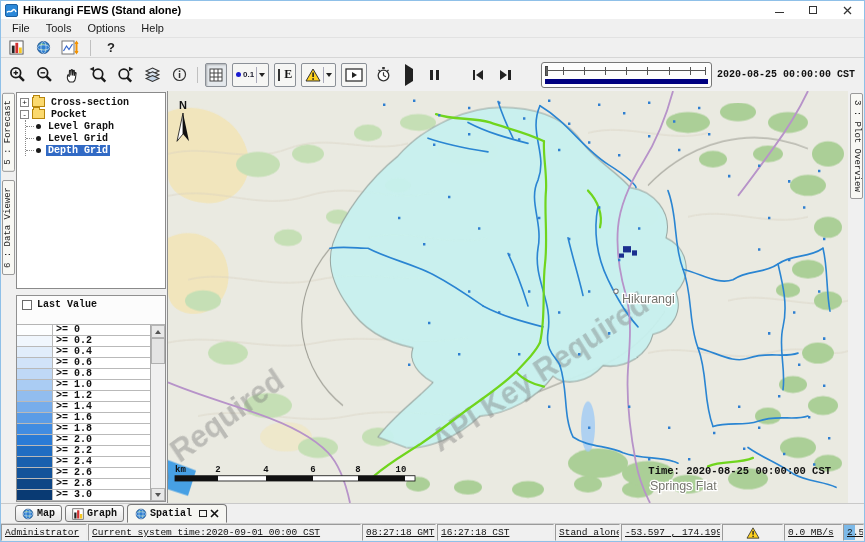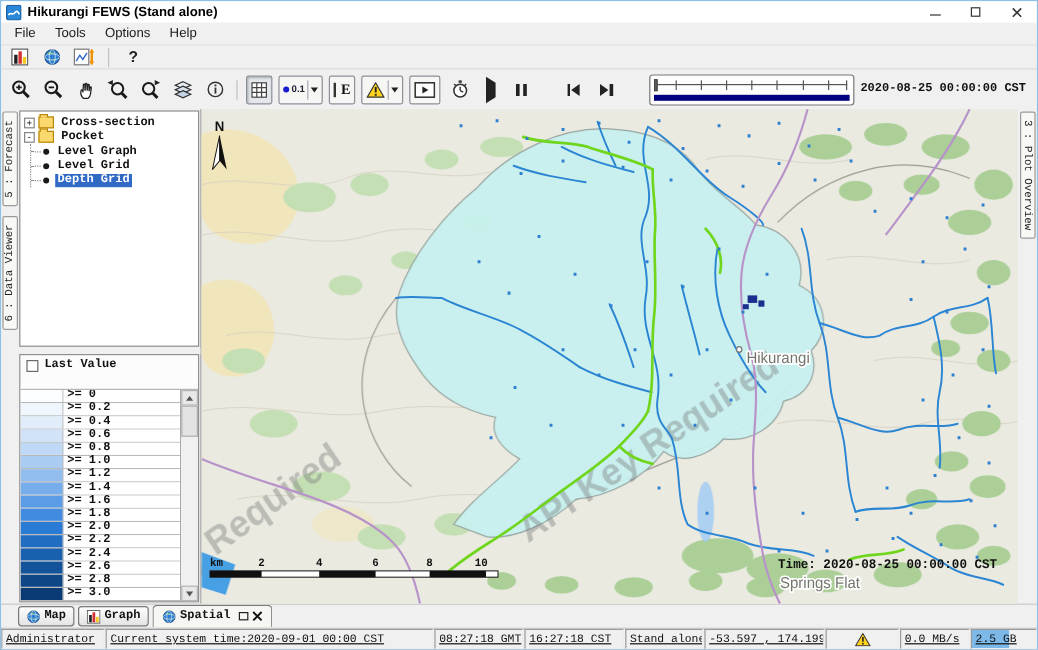--- a/index.html
+++ b/index.html
@@ -640,21 +640,21 @@
           <path d="M1,1 L8,8 M8,1 L1,8" stroke="#111" stroke-width="1.6"></path>
         </svg>
     </span>
   </div>
 
 
   <div class="statusbar">
     <span class="scell" style="width:86px">Administrator</span>
     <span class="scell" style="width:273px">Current system time:2020-09-01 00:00 CST</span>
     <span class="scell" style="width:74px">08:27:18 GMT</span>
-    <span class="scell" style="width:83px">16:27:18 CST</span>
+    <span class="scell" style="width:117px">16:27:18 CST</span>
     <span class="scell" style="width:65px">Stand alone</span>
     <span class="scell" style="width:100px">-53.597 , 174.199</span>
     <span class="scell" style="width:61px;justify-content:center">
       <svg width="14" height="12">
           <use href="#i-warn"></use>
         </svg>
     </span>
     <span class="scell" style="width:58px">0.0 MB/s</span>
     <span class="scell mem">
       <span class="mem-fill" style="background: rgb(124, 185, 232);"></span>

